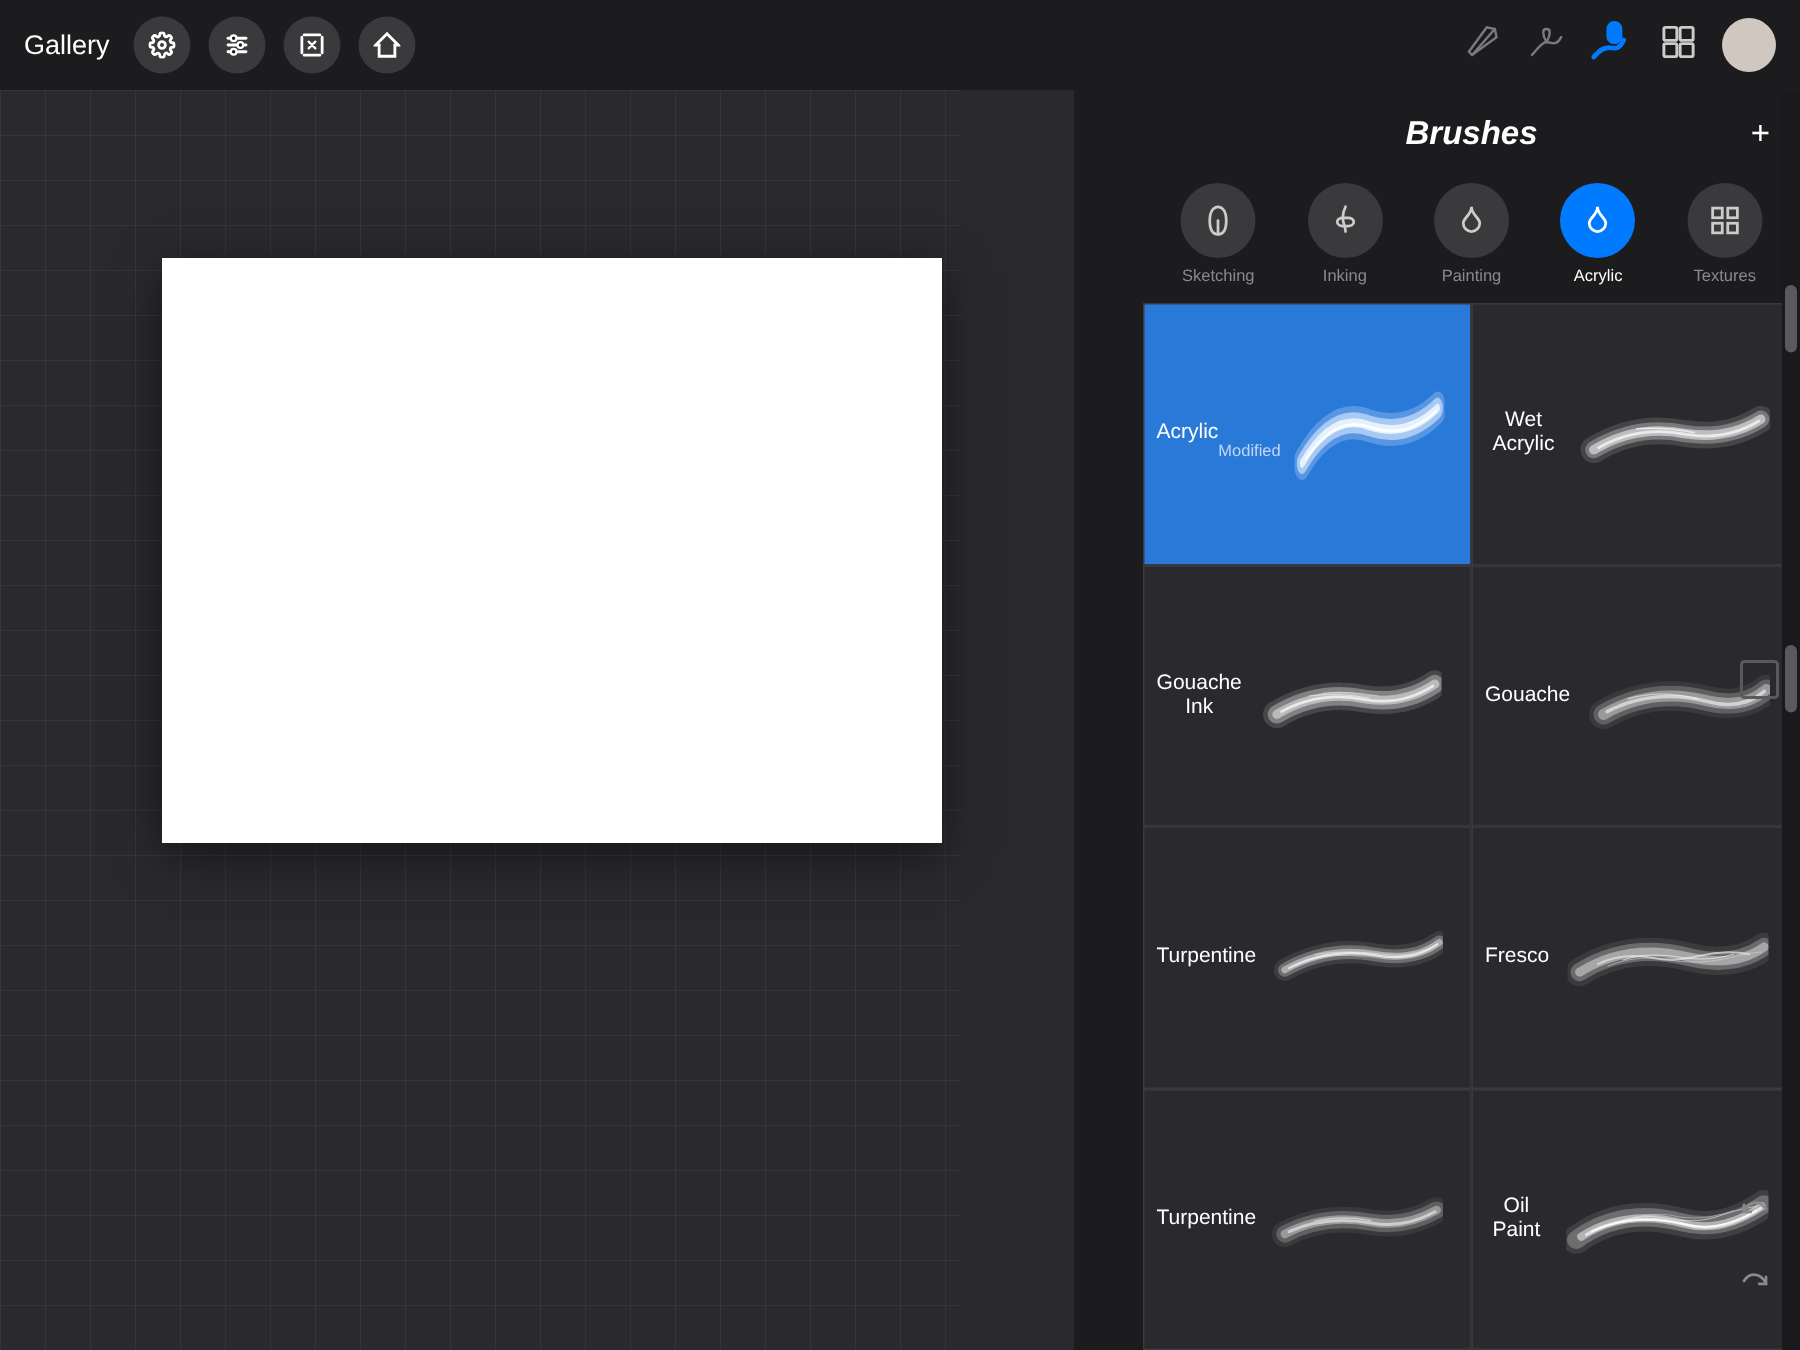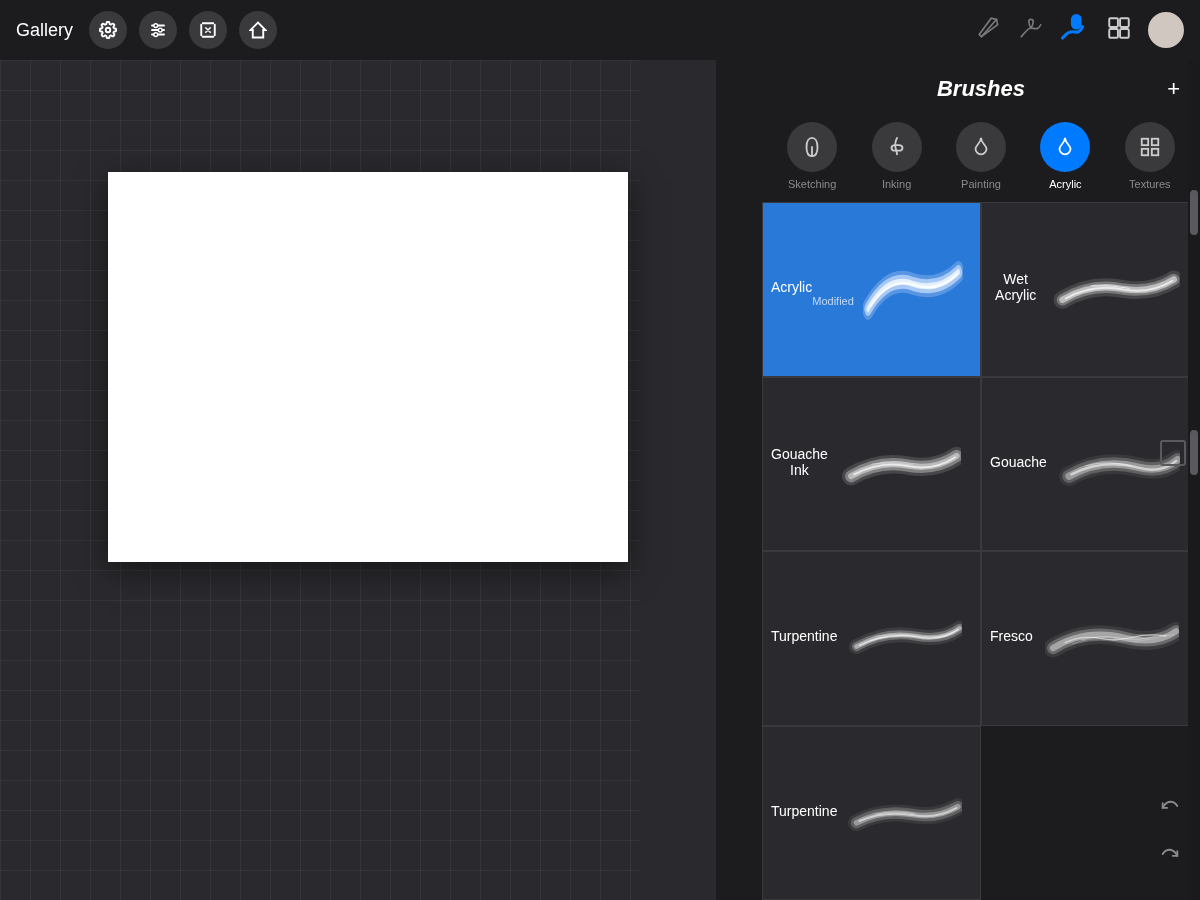--- a/index.html
+++ b/index.html
@@ -485,20 +485,35 @@
         <svg class="brush-stroke" viewBox="0 0 200 70">
           <path d="M15 52 Q60 28 115 38 Q155 45 192 24" stroke="rgba(130,130,130,0.18)" stroke-width="30" fill="none" stroke-linecap="round"></path>
           <path d="M15 52 Q60 28 115 38 Q155 45 192 24" stroke="rgba(160,160,160,0.38)" stroke-width="20" fill="none" stroke-linecap="round"></path>
           <path d="M15 52 Q60 28 115 38 Q155 45 192 24" stroke="rgba(190,190,190,0.6)" stroke-width="10" fill="none" stroke-linecap="round"></path>
           <path d="M20 49 Q62 30 116 39 Q153 46 190 26" stroke="rgba(220,220,220,0.8)" stroke-width="3.5" fill="none" stroke-linecap="round"></path>
           <path d="M50 37 Q80 30 115 36" stroke="rgba(255,255,255,0.5)" stroke-width="1.5" fill="none" stroke-linecap="round"></path>
         </svg>
       </div>
     </div>
 
+    <div class="brush-item">
+      <span class="brush-item-name">Oil Paint</span>
+      <div class="brush-stroke-container">
+        <svg class="brush-stroke" viewBox="0 0 200 70">
+          <path d="M10 55 Q55 22 115 38 Q155 48 195 20" stroke="rgba(150,150,150,0.2)" stroke-width="28" fill="none" stroke-linecap="round"></path>
+          <path d="M10 55 Q55 22 115 38 Q155 48 195 20" stroke="rgba(180,180,180,0.4)" stroke-width="18" fill="none" stroke-linecap="round"></path>
+
+          <path d="M15 52 Q58 24 116 39 Q153 49 193 22" stroke="rgba(210,210,210,0.7)" stroke-width="8" fill="none" stroke-linecap="round"></path>
+          <path d="M20 50 Q62 26 118 40 Q152 50 192 24" stroke="rgba(235,235,235,0.85)" stroke-width="3" fill="none" stroke-linecap="round"></path>
+          <path d="M25 47 Q65 28 118 40 Q150 48 188 26" stroke="rgba(255,255,255,0.9)" stroke-width="1.5" fill="none" stroke-linecap="round"></path>
+          <path d="M45 40 Q70 28 100 34 Q130 40 155 30 Q175 24 188 22" stroke="rgba(255,255,255,0.5)" stroke-width="1" fill="none" stroke-linecap="round"></path>
+          <path d="M60 36 Q85 26 110 32 Q135 37 165 26" stroke="rgba(240,240,240,0.4)" stroke-width="1" fill="none" stroke-linecap="round"></path>
+        </svg>
+      </div>
+    </div>
 
   </div>
 </div>
 
 <div style="position:absolute; right:0; top:60px; width:12px; height:840px; background:#1a1a1c; z-index:200;">
   <div style="position:absolute; right:2px; top:130px; width:8px; height:45px; background:#5a5a5e; border-radius:4px;"></div>
   <div style="position:absolute; right:2px; top:370px; width:8px; height:45px; background:#5a5a5e; border-radius:4px;"></div>
 </div>
 
 <div style="position:absolute; right:14px; top:440px; width:26px; height:26px; border:2px solid #5a5a5e; border-radius:3px; z-index:201; background: transparent;"></div>

